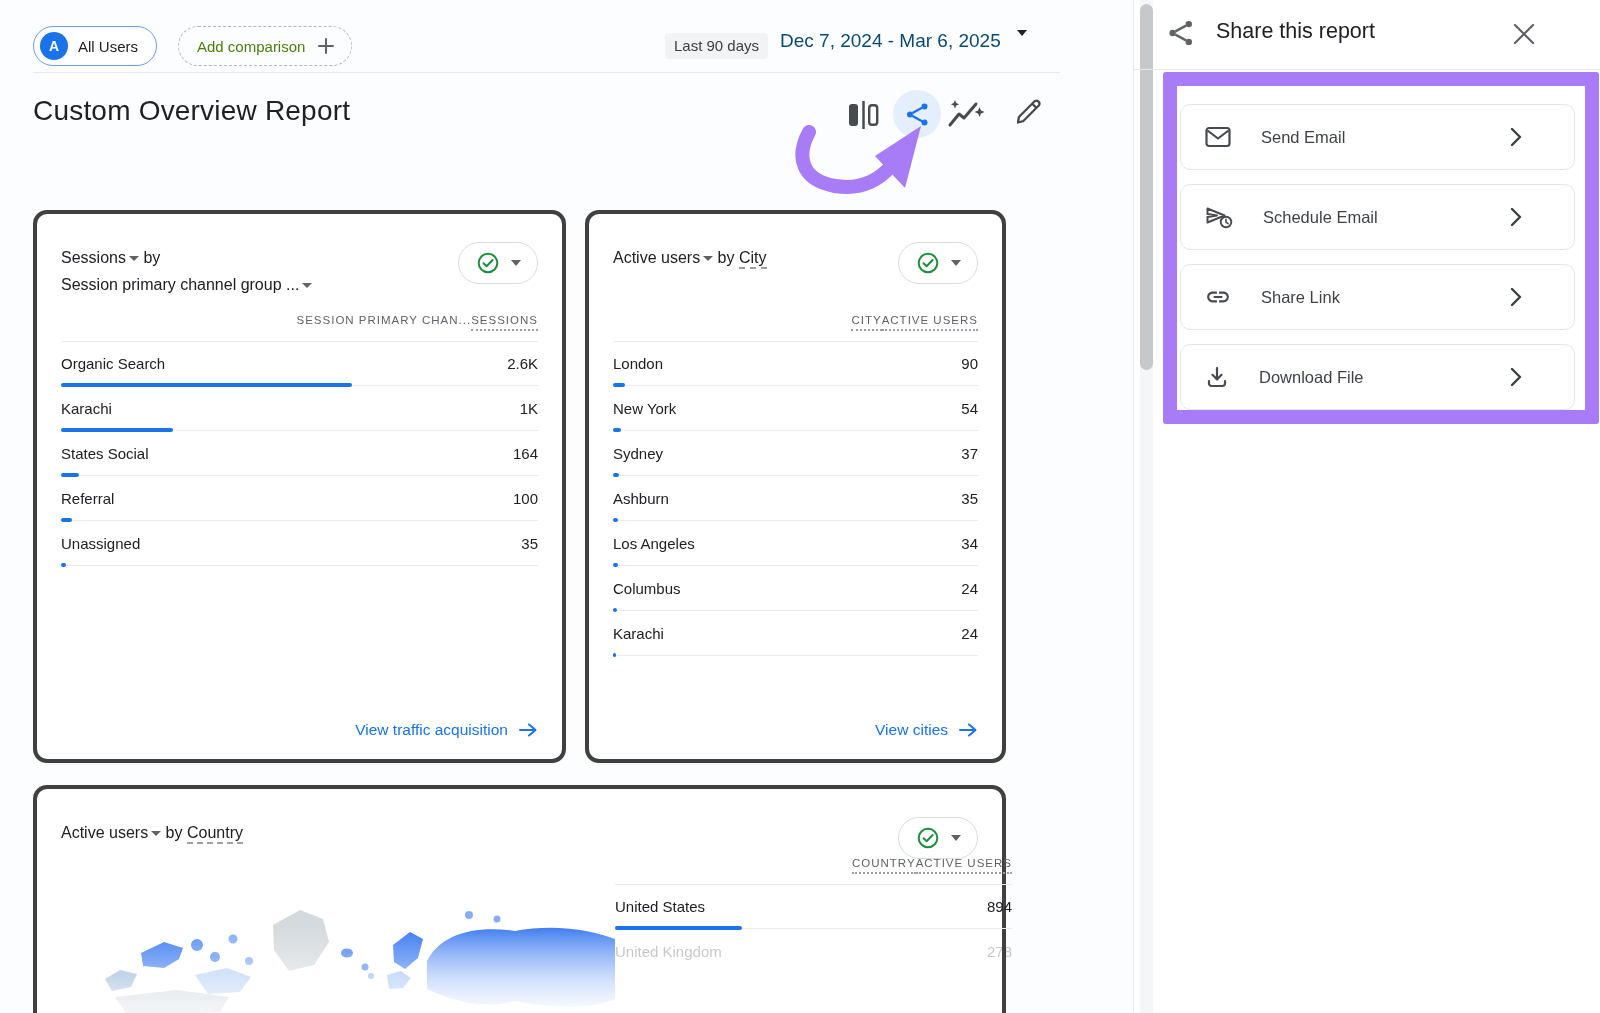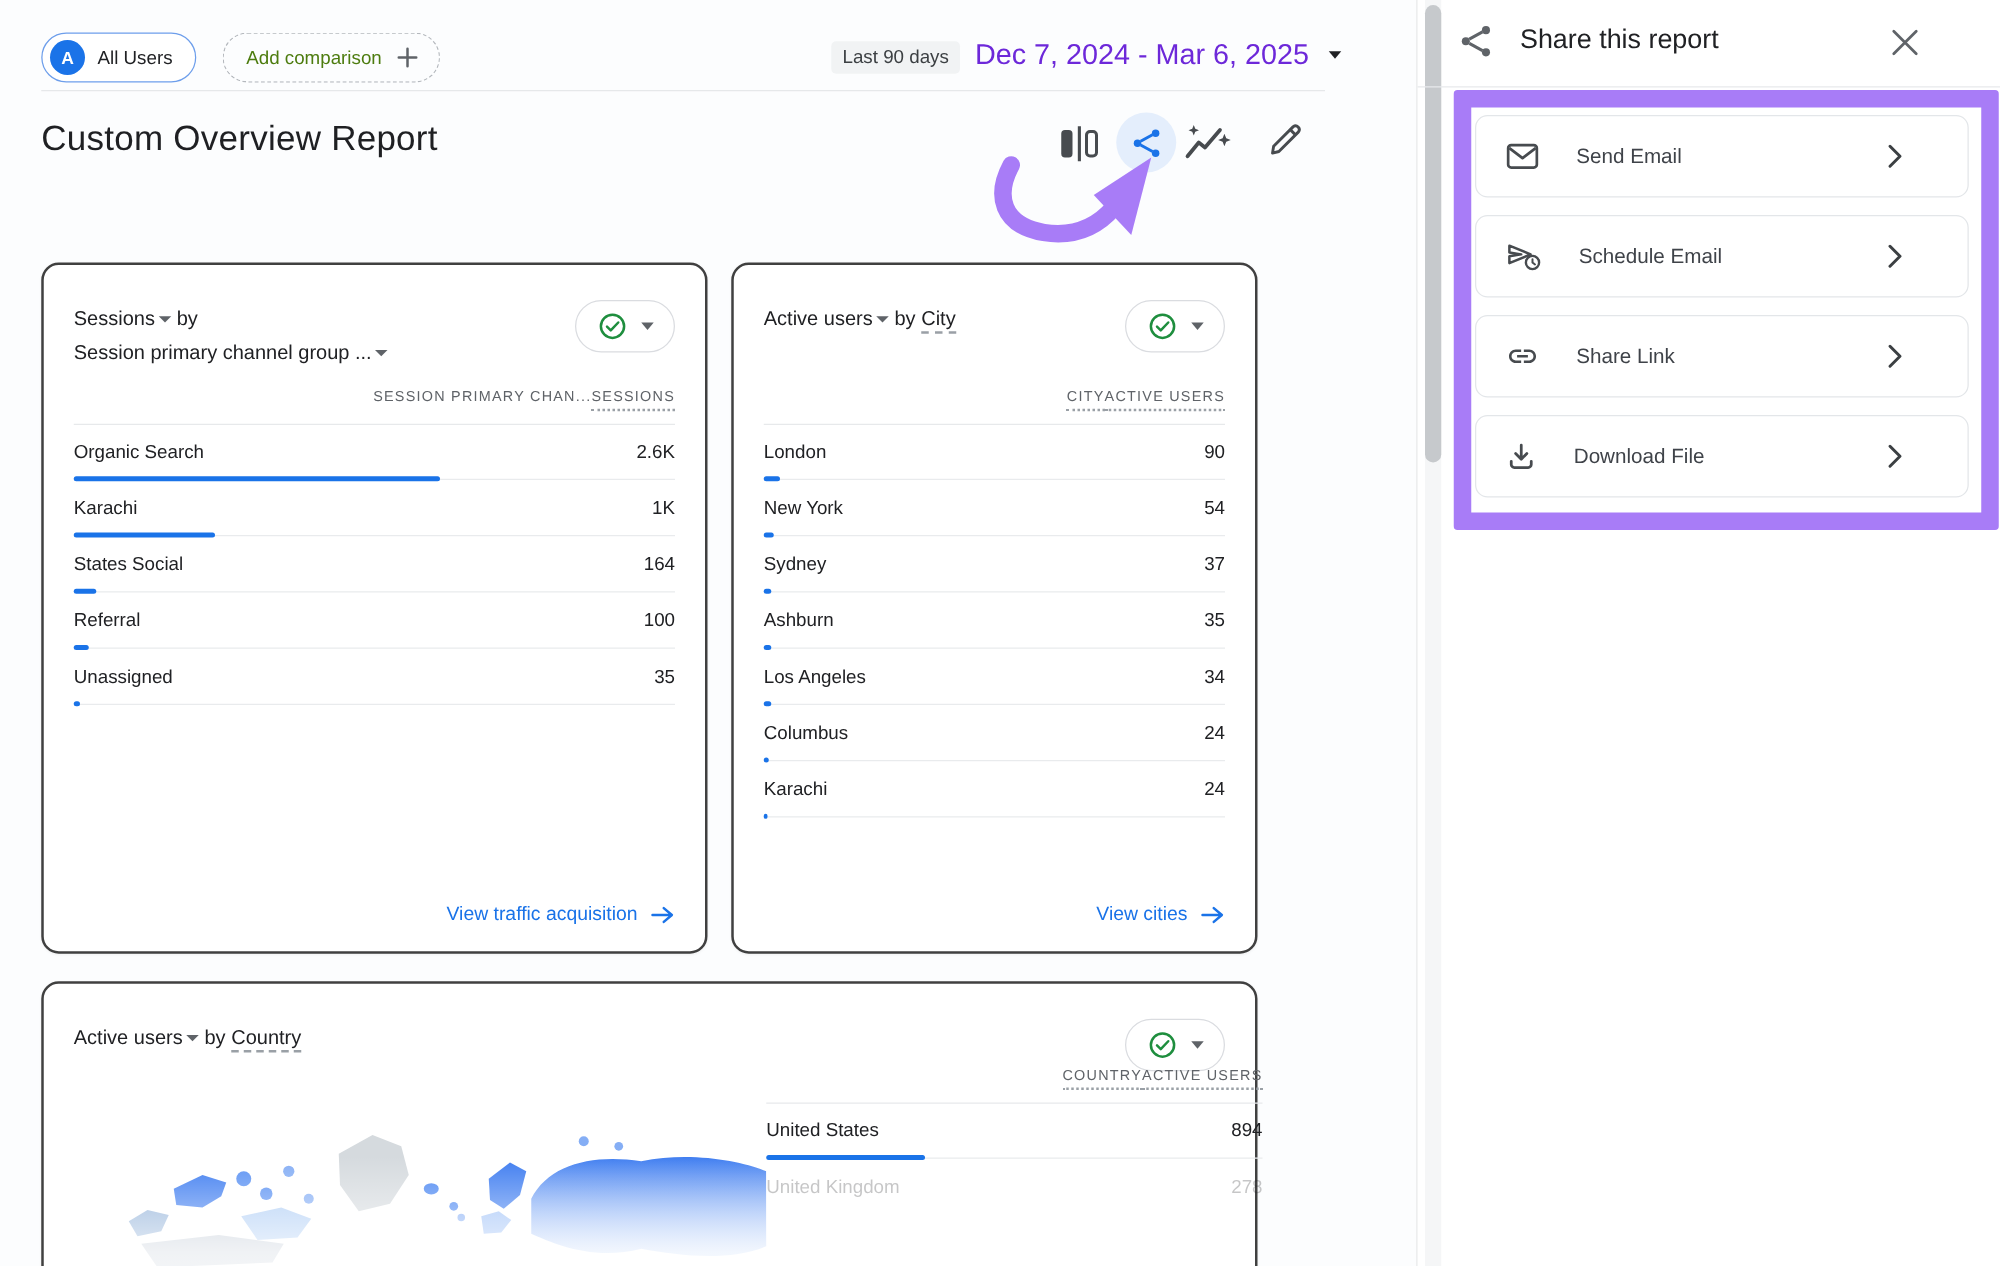--- a/index.html
+++ b/index.html
@@ -14,40 +14,40 @@
     gap:10px; padding:0 18px 0 6px; border:1.5px solid #6d9eeb; background:#fff; border-radius:20px; cursor:pointer; }
   .avatar { width:28px; height:28px; border-radius:50%; background:#1a73e8; color:#fff; font-size:14px;
     font-weight:700; display:flex; align-items:center; justify-content:center; }
   .chip-users .lbl { font-size:15px; font-weight:500; color:#202124; }
   .chip-add { position:absolute; left:178px; top:26px; height:40px; display:flex; align-items:center; gap:12px;
     padding:0 16px 0 18px; border:1.5px dashed #b4b8bd; border-radius:20px; background:transparent; cursor:pointer; }
   .chip-add .lbl { font-size:15px; font-weight:500; color:#4d7c0f; }
 
   .date-badge { position:absolute; left:665px; top:33px; height:26px; line-height:26px; padding:0 9px;
     background:#f1f3f4; border-radius:4px; font-size:15px; font-weight:500; color:#3c4043; }
-  .date-range { position:absolute; left:780px; top:30px; font-size:23px; font-weight:500; color:#6d28d9; cursor:pointer;
-    display:flex; align-items:center; gap:16px; }
+  .date-range { position:absolute; left:780px; top:30px; font-size:19px; font-weight:500; color:#0c4a6e; cursor:pointer;
+    display:flex; align-items:flex-start; gap:16px; }
   .caret { width:0; height:0; border-left:5.5px solid transparent; border-right:5.5px solid transparent;
     border-top:6.5px solid #5f6368; display:inline-block; }
   .caret.dark { border-top-color:#202124; }
 
   .top-divider { position:absolute; left:33px; top:72px; width:1027px; height:1px; background:#e6e8ea; }
 
   .page-title { position:absolute; left:33px; top:95px; font-size:28px; font-weight:400; color:#1f2023; letter-spacing:.2px; }
 
   
   .tb-icon { position:absolute; cursor:pointer; }
   .share-circle { position:absolute; left:893px; top:90px; width:48px; height:48px; border-radius:50%;
     background:#e4eefc; display:flex; align-items:center; justify-content:center; cursor:pointer; }
 
   
   .anno-arrow { position:absolute; left:793px; top:118px; pointer-events:none; }
 
   
-  .card { position:absolute; background:#fff; border:2px solid #404040; border-radius:14px;
+  .card { position:absolute; background:#fff; border:4px solid #404040; border-radius:14px;
     box-shadow:0 1px 2px rgba(60,64,67,.05); }
   .card-1 { left:33px; top:210px; width:533px; height:553px; }
   .card-2 { left:585px; top:210px; width:421px; height:553px; }
   .card-3 { left:33px; top:785px; width:973px; height:310px; }
 
   .card .head { padding:30px 24px 0 24px; height:96px; }
   .c-title { font-size:16px; font-weight:500; color:#202124; line-height:27px; }
   .c-title .tsel { cursor:pointer; }
   .u-dash { border-bottom:2px dashed #9aa0a6; padding-bottom:1px; cursor:pointer; }
   .tcaret { width:0; height:0; border-left:5px solid transparent; border-right:5px solid transparent;
@@ -83,21 +83,21 @@
   .panel { position:absolute; left:1133px; top:0; width:467px; height:1013px; background:#fff; border-left:1px solid #e8e9ea; }
   .scroll-track { position:absolute; left:6px; top:0; width:13px; height:1013px; background:#f5f6f7; }
   .scroll-thumb { position:absolute; left:6px; top:4px; width:13px; height:366px; background:#c6c9cc; border-radius:7px; cursor:pointer; }
   .panel-head-icon { position:absolute; left:32px; top:18px; }
   .panel-title { position:absolute; left:82px; top:19px; font-size:21.5px; font-weight:400; color:#202124; }
   .panel-close { position:absolute; right:62px; top:20px; width:28px; height:28px; display:flex; align-items:center;
     justify-content:center; cursor:pointer; }
   .panel-divider { position:absolute; left:0; top:69px; width:467px; height:1px; background:#e7e9eb; }
 
   .purple-box { position:absolute; left:29px; top:72px; width:436px; height:352px; border:14px solid #a87cf7;
-    border-radius:3px; background:#fff; padding:6px 10px 0 3px; }
+    border-radius:3px; background:#fff; padding:18px 10px 0 3px; }
   .p-card { height:66px; border:1px solid #e3e6e9; border-radius:10px; background:#fff; display:flex;
     align-items:center; padding:0 52px 0 24px; margin-bottom:14px; cursor:pointer; }
   .p-card .plabel { margin-left:30px; font-size:16.5px; color:#3f4349; }
   .p-card .chev { margin-left:auto; }
 
   svg { display:block; }
 </style>
 </head>
 <body>
 

